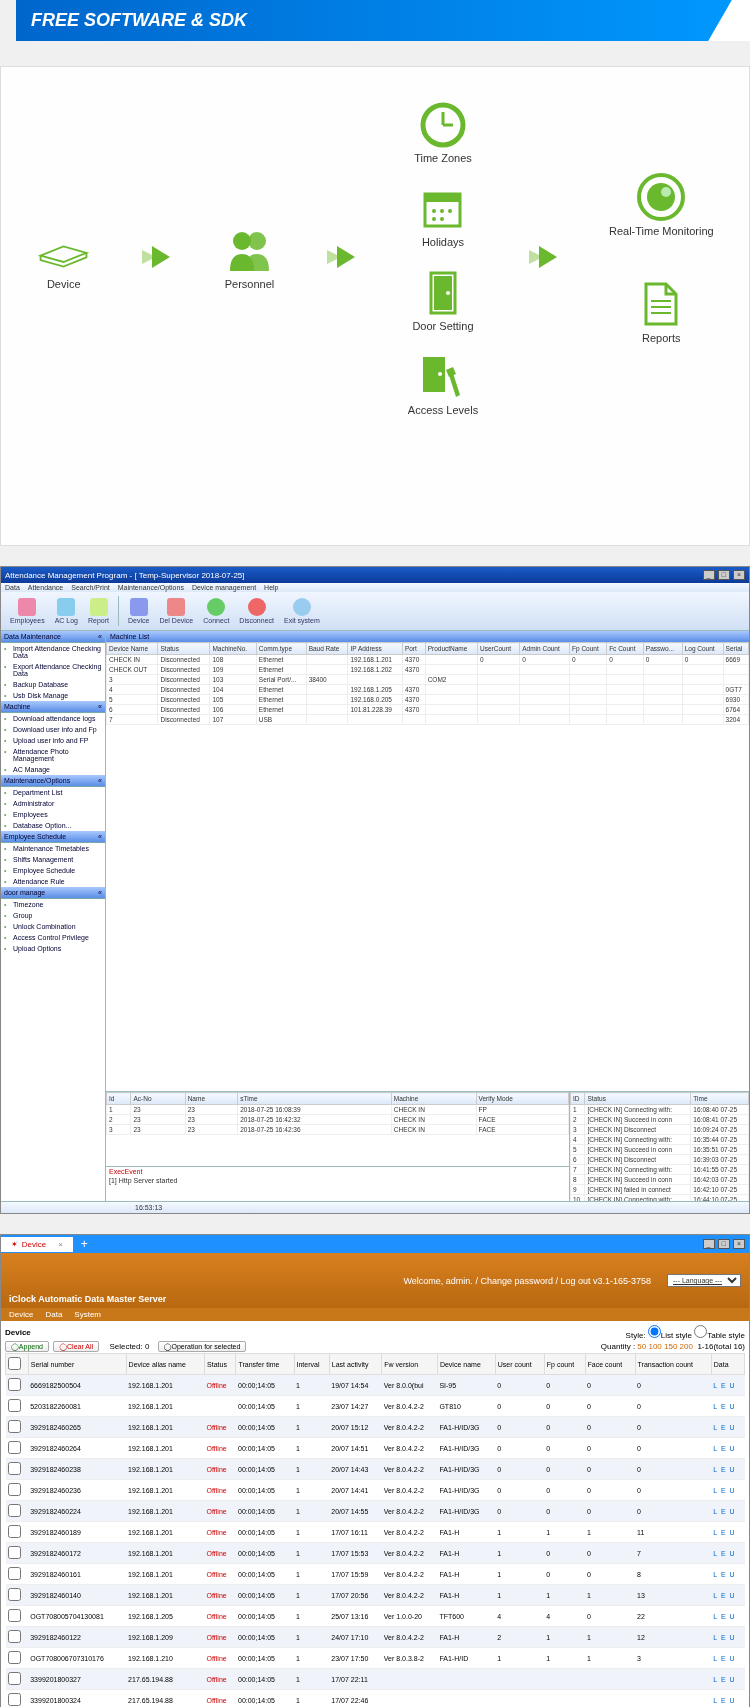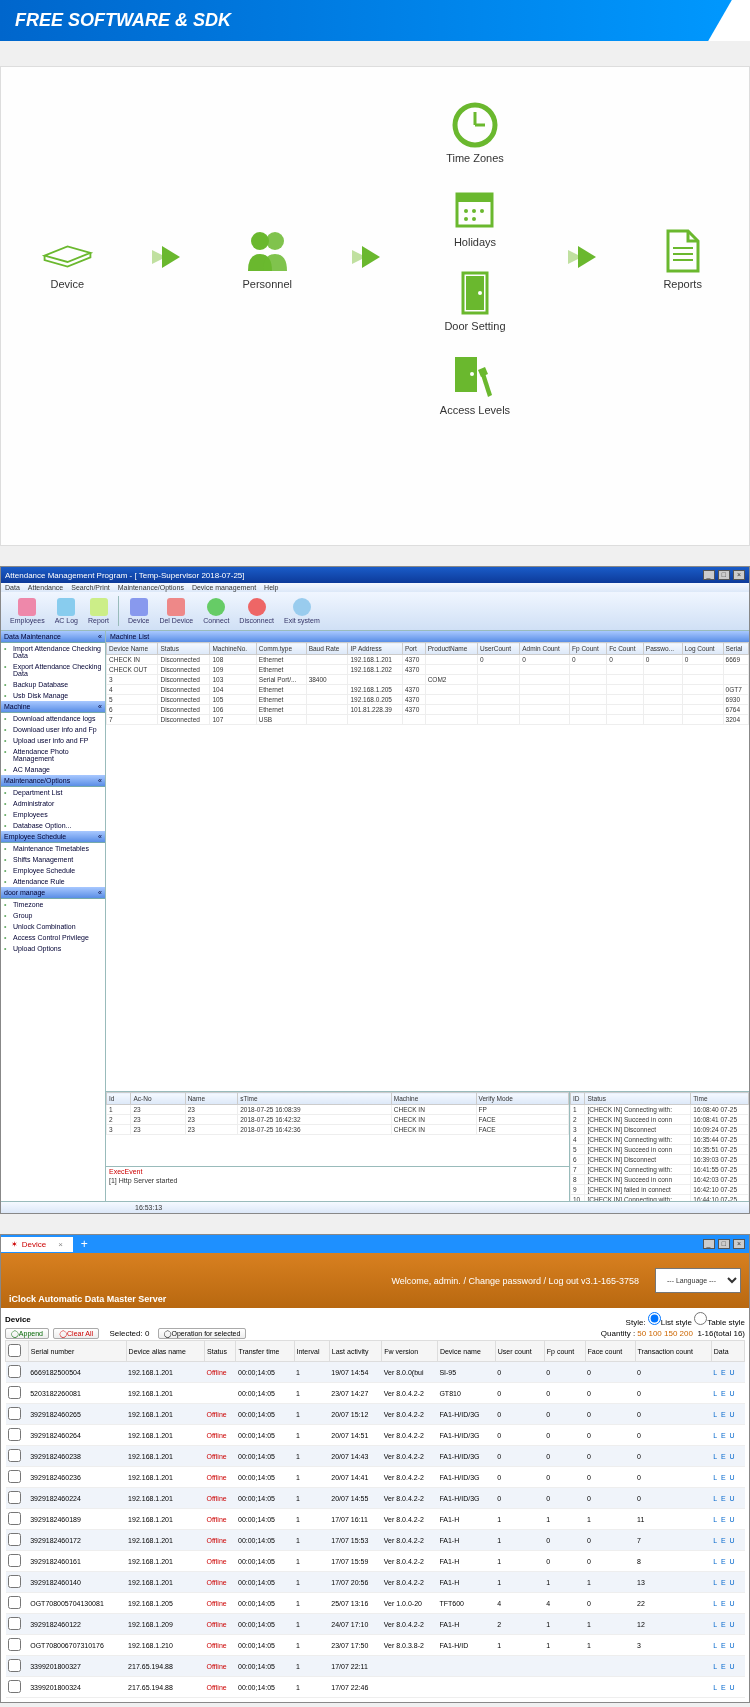--- a/index.html
+++ b/index.html
@@ -1,17 +1,17 @@
 <!DOCTYPE html>
 <html><head>
 <meta charset="utf-8">
 <style>
 * { margin: 0; padding: 0; box-sizing: border-box; font-family: Arial, sans-serif; }
 body { background: #f0f0f0; width: 750px; }
-.header-bar { background: linear-gradient(to right, #0066cc, #0099ff); color: white; padding: 10px 15px; font-size: 18px; font-weight: bold; font-style: italic; position: relative; }
+.header-bar { background: linear-gradient(to right, #0066cc, #0099ff); color: white; padding: 10px 15px; font-size: 18px; font-weight: bold; font-style: italic; position: relative; margin-left: 16px; }
 .header-bar::after { content: ''; position: absolute; right: -30px; top: 0; bottom: 0; width: 60px; background: white; transform: skewX(-30deg); }
 .diagram-area { background: #fefefe; border: 1px solid #ddd; margin: 25px 0 20px 0; padding: 30px 10px; min-height: 480px; }
 .flow-row { display: flex; align-items: center; justify-content: space-around; }
 .flow-col { display: flex; flex-direction: column; align-items: center; gap: 17px; }
 .flow-item { display: flex; flex-direction: column; align-items: center; font-size: 11px; color: #333; }
 .flow-item .icon { width: 55px; height: 55px; display: flex; align-items: center; justify-content: center; }
 .arrow { width: 30px; height: 30px; position: relative; }
 .arrow::before { content: ''; position: absolute; left: 0; top: 8px; width: 0; height: 0; border-left: 14px solid #c0e0a0; border-top: 7px solid transparent; border-bottom: 7px solid transparent; }
 .arrow::after { content: ''; position: absolute; left: 10px; top: 4px; width: 0; height: 0; border-left: 18px solid #6ab82e; border-top: 11px solid transparent; border-bottom: 11px solid transparent; }
 .app-window { border: 1px solid #888; background: #fff; font-size: 8px; margin-bottom: 20px; }
@@ -59,21 +59,21 @@
 .btn-sm { padding: 1px 5px; border: 1px solid #aaa; background: linear-gradient(to bottom,#fff,#eee); border-radius: 2px; font-size: 7px; cursor:pointer; margin-right:2px;}
 .green-btn{ color:#060;}
 .red-btn{ color:#c00;}
 .filter-row { font-size: 8px; font-weight: bold; margin: 2px 0; padding:2px 0; border-top:1px solid #ddd;}
 .dev-table { width: 100%; border-collapse: collapse; font-size: 7px; }
 .dev-table th { background: #f5f5f5; border: 1px solid #ddd; padding: 3px 2px; font-weight: normal; text-align: left; white-space:nowrap;}
 .dev-table td { border-bottom: 1px solid #eee; padding: 3px 2px; white-space:nowrap;}
 .dev-table tr:nth-child(even) td { background: #f0f4fa; }
 .offline { color: #c00; }
 .leu { color: #06c; letter-spacing: 1px; }
-.lang-sel { font-size:7px; padding:7px; background:#fff; color:#333;}
+.lang-sel { font-size:7px; padding:1px; background:#fff; color:#333;text-decoration:underline;}
 </style>
 </head>
 <body>
 
 <div class="header-bar">FREE SOFTWARE &amp; SDK</div>
 
 <div class="diagram-area">
   <div class="flow-row">
     <div class="flow-item">
       <div class="icon">
@@ -139,20 +139,30 @@
               <circle cx="22" cy="22" r="2" fill="#fff"></circle>
               <path d="M30 20 L38 45 L42 43 L34 18 Z" fill="#6ab82e"></path>
               <path d="M28 18 L35 15 L38 22 L31 25 Z" fill="#6ab82e"></path>
             </svg>
           </div>
         <span>Access Levels</span>
       </div>
     </div>
     <div class="arrow"></div>
     <div class="flow-col" style="gap:40px;">
+      <div class="flow-item">
+        <div class="icon">
+            <svg width="50" height="50" viewBox="0 0 50 50">
+              <circle cx="25" cy="25" r="22" fill="none" stroke="#6ab82e" stroke-width="4"></circle>
+              <circle cx="25" cy="25" r="14" fill="#6ab82e"></circle>
+              <circle cx="30" cy="20" r="5" fill="#baeab0"></circle>
+            </svg>
+          </div>
+        <span>Real-Time Monitoring</span>
+      </div>
       <div class="flow-item">
         <div class="icon">
             <svg width="40" height="50" viewBox="0 0 40 50">
               <path d="M5 5 L25 5 L35 15 L35 45 L5 45 Z" fill="none" stroke="#6ab82e" stroke-width="3"></path>
               <path d="M25 5 L25 15 L35 15" fill="none" stroke="#6ab82e" stroke-width="3"></path>
               <line x1="10" y1="22" x2="30" y2="22" stroke="#6ab82e" stroke-width="2"></line>
               <line x1="10" y1="28" x2="30" y2="28" stroke="#6ab82e" stroke-width="2"></line>
               <line x1="10" y1="34" x2="30" y2="34" stroke="#6ab82e" stroke-width="2"></line>
             </svg>
           </div>
@@ -488,20 +498,21 @@
       <span>×</span>
     </div>
   </div>
   <div class="iclock-hdr">
     <span style="font-weight:bold;margin-top:37px;">iClock Automatic Data Master Server</span>
     <span style="display:flex;align-items:center;gap:16px;">
       <span>Welcome, admin. / Change password / Log out  v3.1-165-3758</span>
       <select class="lang-sel"><option>--- Language ---</option></select>
     </span>
   </div>
+  <div class="iclock-menu" id="iclock-menus"><span>Device</span><span>Data</span><span>System</span></div>
   <div class="device-section">
     <div class="dev-title-row">
       <b>Device</b>
       <span>
         <span>Style:</span>
         <input type="radio" checked="" style=""><span>List style</span>
         <input type="radio" style=""><span>Table style</span>
       </span>
     </div>
     <div class="dev-ctrl-row">

